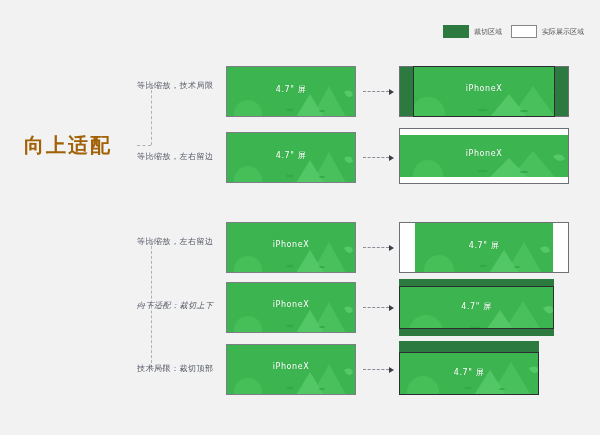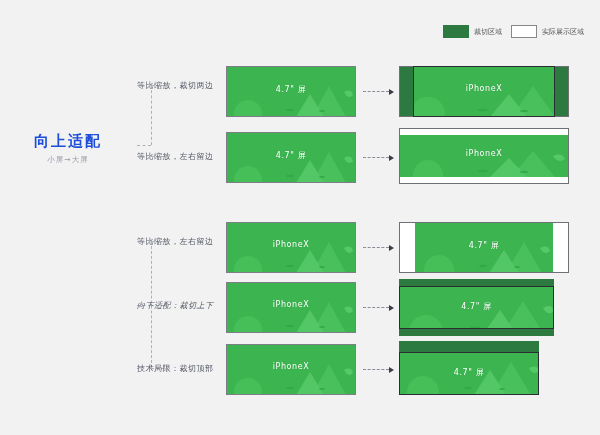--- a/index.html
+++ b/index.html
@@ -56,23 +56,23 @@
     white-space: nowrap;
   }
 
   
   .group-title {
     position: absolute;
     text-align: center;
     width: 120px;
   }
   .group-title .gt-main {
-    font-size: 15px;
+    font-size: 20px;
     font-weight: bold;
-    color: #1d4ed8;
+    color: #a16207;
     letter-spacing: 2px;
     line-height: 1.3;
   }
   .group-title .gt-sub {
     font-size: 7.5px;
     color: #9a9ea8;
     letter-spacing: 1px;
     margin-top: 3px;
   }
   #group-up { left: 8px; top: 132px; }
@@ -196,38 +196,37 @@
       <span class="legend-label">裁切区域</span>
     </div>
     <div class="legend-item">
       <span class="swatch-display"></span>
       <span class="legend-label">实际展示区域</span>
     </div>
   </div>
 
   <div class="group-title" id="group-up">
     <div class="gt-main">向上适配</div>
-    <div class="gt-sub">小屏→大屏</div>
   </div>
 
   <div class="group-title" id="group-down">
   </div>
 
   <div class="dot-h" style="left:137px; top:145px; width:14px;"></div>
   <div class="dot-v" style="left:151px; top:85px; height:60px;"></div>
   <div class="dot-h" style="left:151px; top:85px; width:13px;"></div>
   <div class="dot-h" style="left:151px; top:156px; width:13px;"></div>
 
   <div class="dot-h" style="left:137px; top:305px; width:14px;"></div>
   <div class="dot-v" style="left:151px; top:241px; height:127px;"></div>
   <div class="dot-h" style="left:151px; top:241px; width:13px;"></div>
   <div class="dot-h" style="left:151px; top:305px; width:13px;"></div>
   <div class="dot-h" style="left:151px; top:368px; width:13px;"></div>
 
-  <div class="branch-label" style="left:137px; top:80px;">等比缩放，裁切两边</div>
+  <div class="branch-label" style="left:137px; top:80px;">等比缩放，技术局限</div>
   <div class="branch-label" style="left:137px; top:151px;">等比缩放，左右留边</div>
   <div class="branch-label" style="left:137px; top:236px;">等比缩放，左右留边</div>
   <div class="branch-label" style="left:137px; top:300px;font-style:italic;">向下适配：裁切上下</div>
   <div class="branch-label" style="left:137px; top:363px;">技术局限：裁切顶部</div>
 
   <div class="screen" id="src1" style="left:226px; top:66px; width:130px; height:51px;">
     <svg class="art" viewBox="0 0 130 51" preserveAspectRatio="none">
       <rect x="0" y="0" width="130" height="51" fill="#3cb450"></rect>
       <circle cx="22" cy="48" r="14" fill="#46bf59"></circle>
       <polygon points="86,51 103,20 120,51" fill="#49c05c"></polygon>

